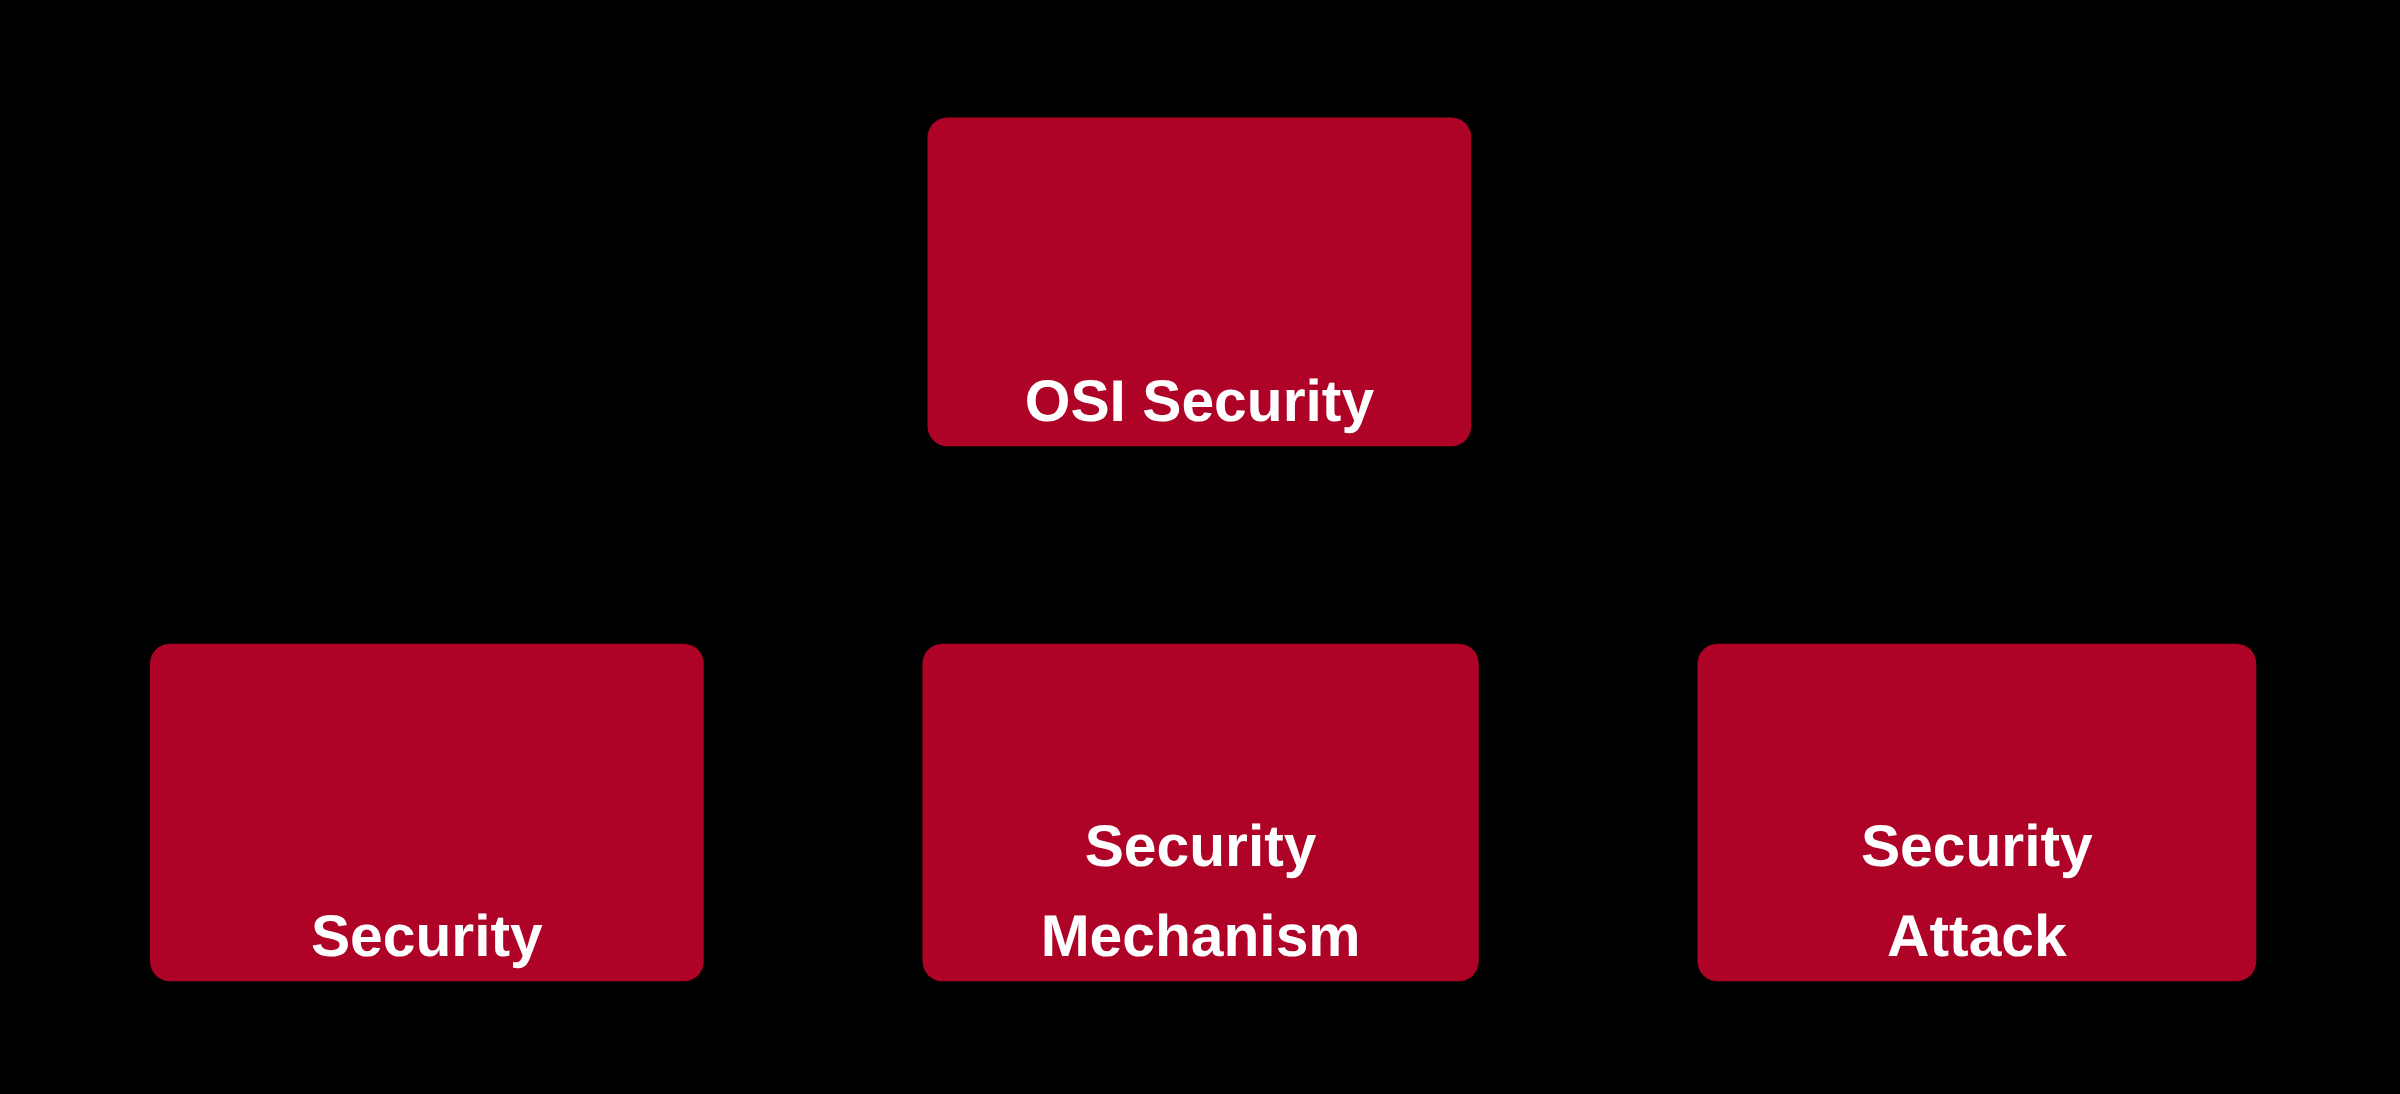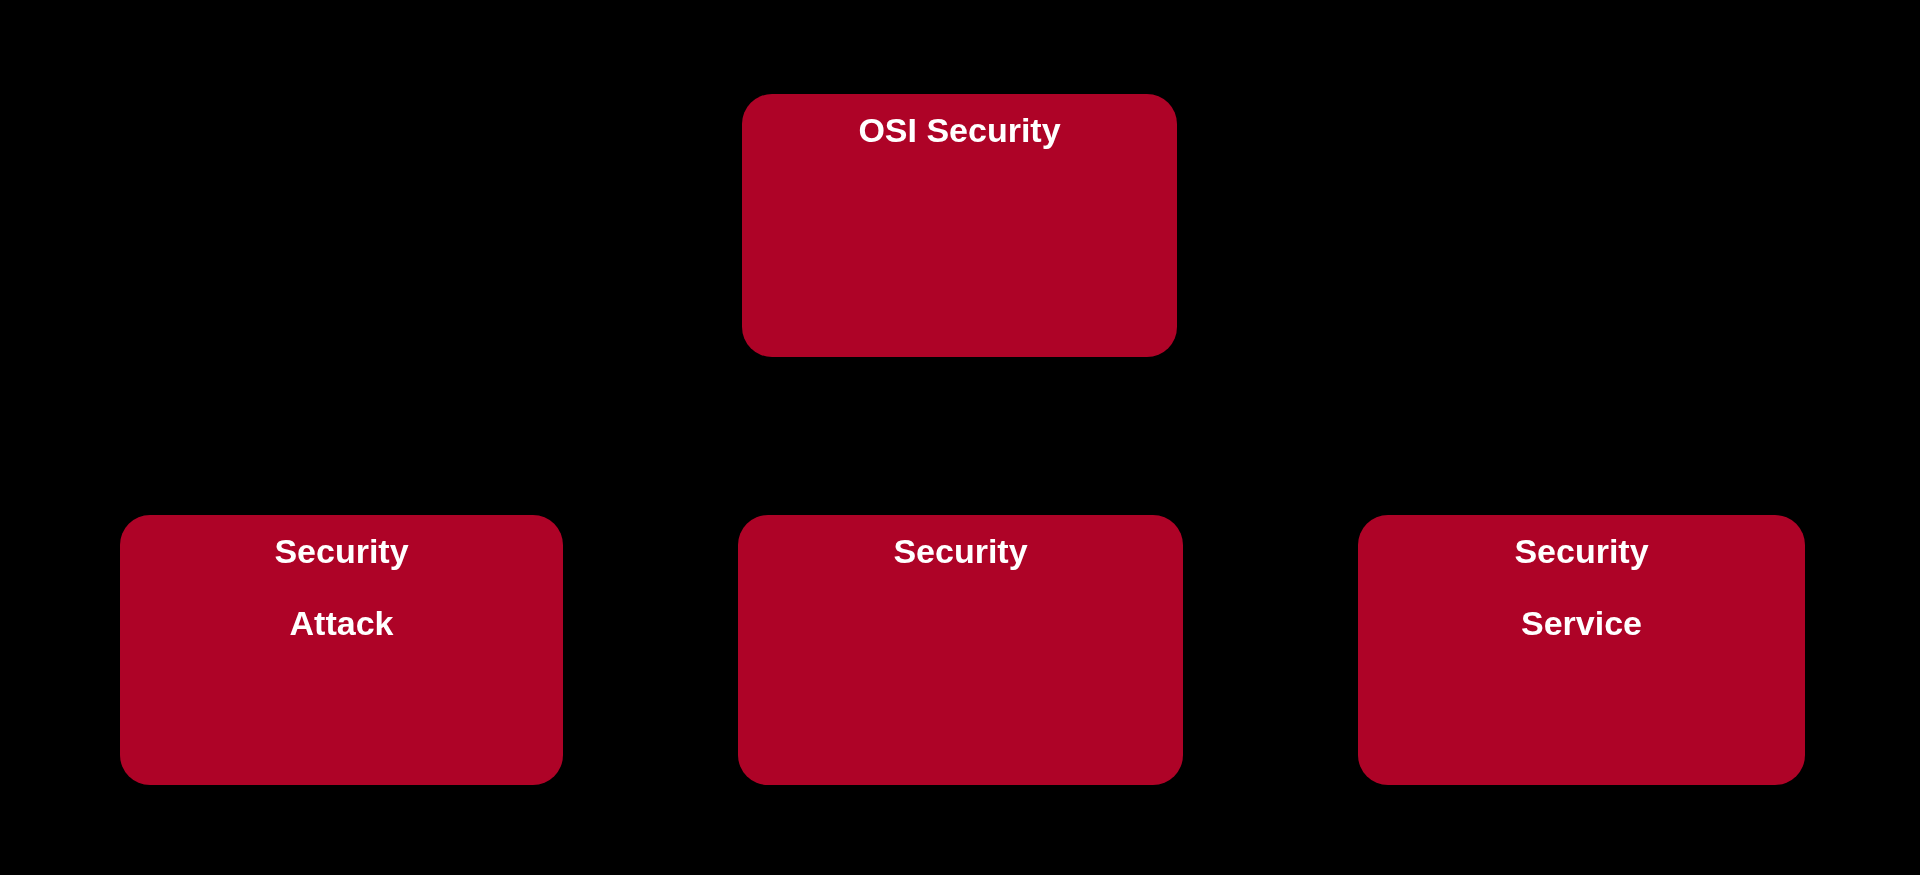--- a/index.html
+++ b/index.html
@@ -17,53 +17,53 @@
   }
   .canvas {
     position: relative;
     width: 1920px;
     height: 875px;
     background: var(--bg);
   }
   .node {
     position: absolute;
     background: var(--node-fill);
-    border-radius: 30px;
+    border-radius: 16px;
     color: var(--node-text);
     display: flex;
     flex-direction: column;
     align-items: center;
-    justify-content: flex-start;
+    justify-content: flex-end;
     text-align: center;
     font-weight: 700;
-    font-size: 34px;
+    font-size: 47px;
     line-height: 72px;
   }
   .node-root   { left: 742px;  top: 94px;  width: 435px; height: 263px; }
   .node-child1 { left: 120px;  top: 515px; width: 443px; height: 270px; }
   .node-child2 { left: 738px;  top: 515px; width: 445px; height: 270px; }
   .node-child3 { left: 1358px; top: 515px; width: 447px; height: 270px; }
   .node-line { display: block; }
 </style>
 </head>
 <body>
 
 <div class="canvas">
 
   <div class="node node-root">
     <span class="node-line">OSI Security</span>
   </div>
 
   <div class="node node-child1">
     <span class="node-line">Security</span>
-    <span class="node-line">Attack</span>
   </div>
 
   <div class="node node-child2">
     <span class="node-line">Security</span>
+    <span class="node-line">Mechanism</span>
   </div>
 
   <div class="node node-child3">
     <span class="node-line">Security</span>
-    <span class="node-line">Service</span>
+    <span class="node-line">Attack</span>
   </div>
 
 </div>
 
 </body></html>

